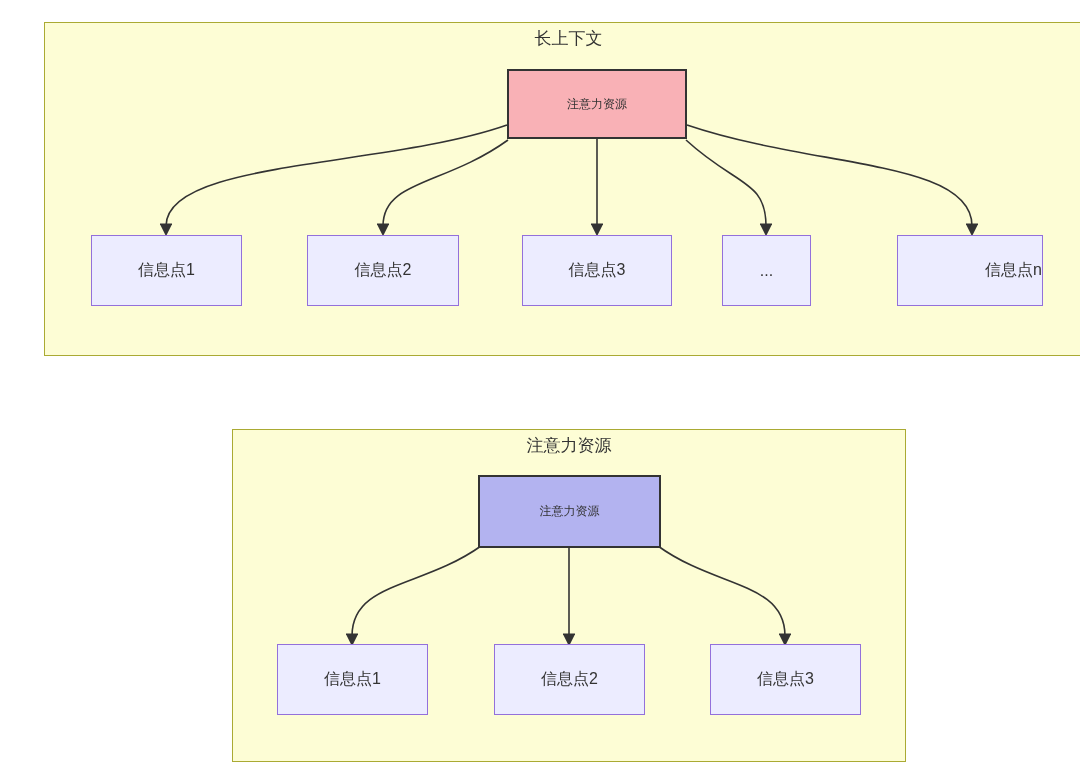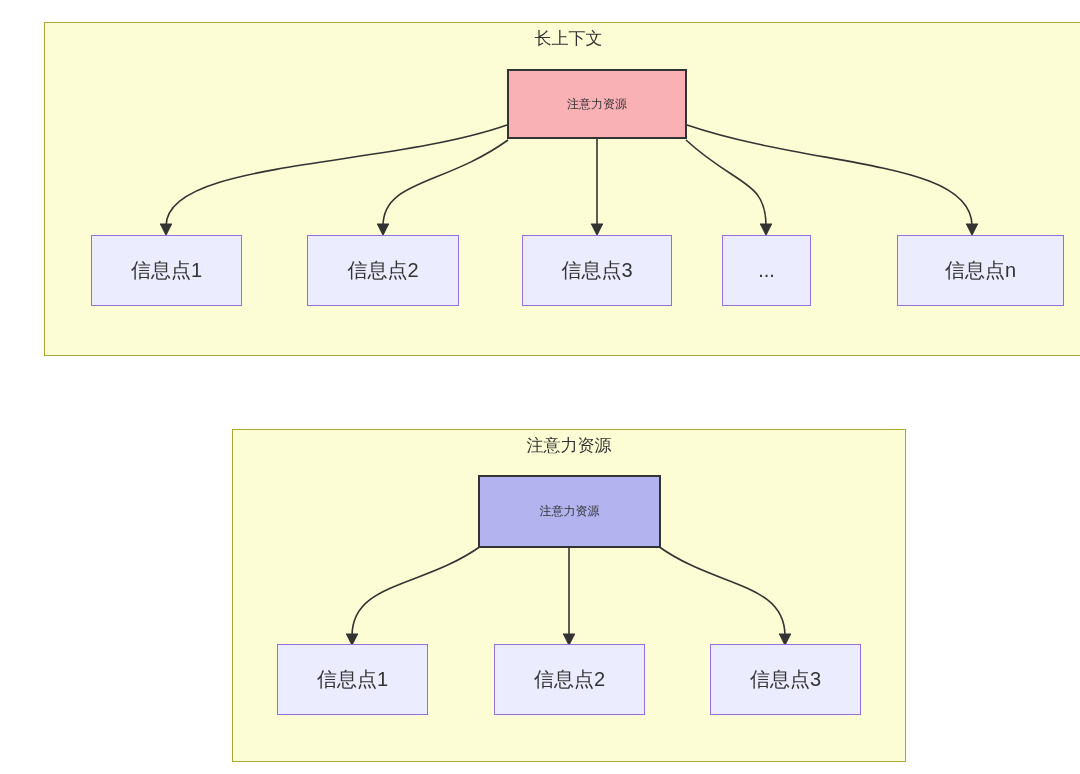--- a/index.html
+++ b/index.html
@@ -34,21 +34,21 @@
     top: 4px;
     text-align: center;
     font-size: 17px;
     color: var(--text);
   }
   .node {
     position: absolute;
     display: flex;
     align-items: center;
     justify-content: center;
-    font-size: 20px;
+    font-size: 16px;
     color: var(--text);
     text-align: center;
   }
   .attention-node {
     border: 2px solid var(--edge);
     font-size: 12px;
   }
   .attention-long { background: var(--attention-long-fill); }
   .attention-short { background: var(--attention-short-fill); }
   .info-node {
@@ -109,21 +109,21 @@
   </div>
   <div class="node info-node" style="left:283px; top:235px; width:152px; height:71px;">
     <span>信息点2</span>
   </div>
   <div class="node info-node" style="left:498px; top:235px; width:150px; height:71px;">
     <span>信息点3</span>
   </div>
   <div class="node info-node" style="left:698px; top:235px; width:89px; height:71px;">
     <span>...</span>
   </div>
-  <div class="node info-node" style="left:873px; top:235px; width:167px; height:71px;">
+  <div class="node info-node" style="left:873px; top:235px; width:146px; height:71px;justify-content:flex-end;">
     <span>信息点n</span>
   </div>
 
   <div class="node attention-node attention-short" style="left:454px; top:475px; width:183px; height:73px;">
     <span>注意力资源</span>
   </div>
 
   <div class="node info-node" style="left:253px; top:644px; width:151px; height:71px;">
     <span>信息点1</span>
   </div>

